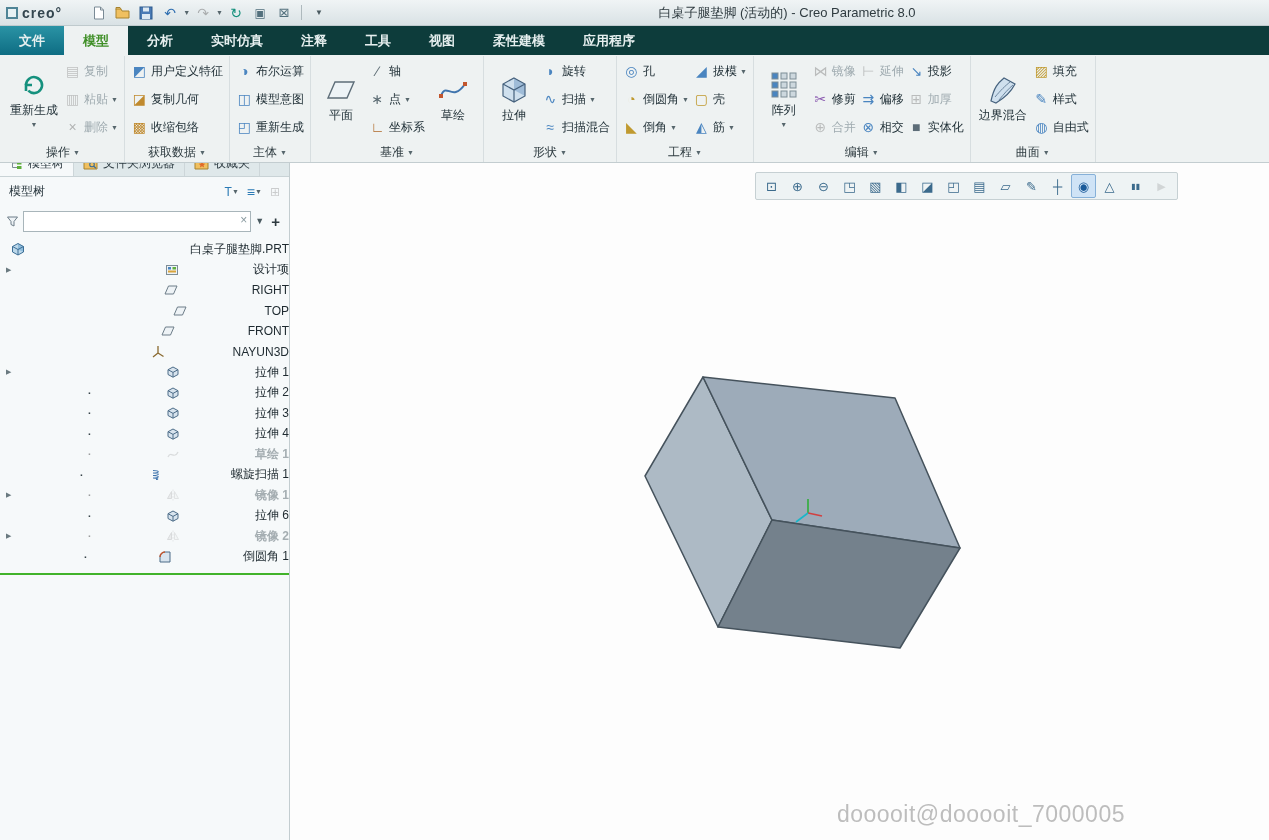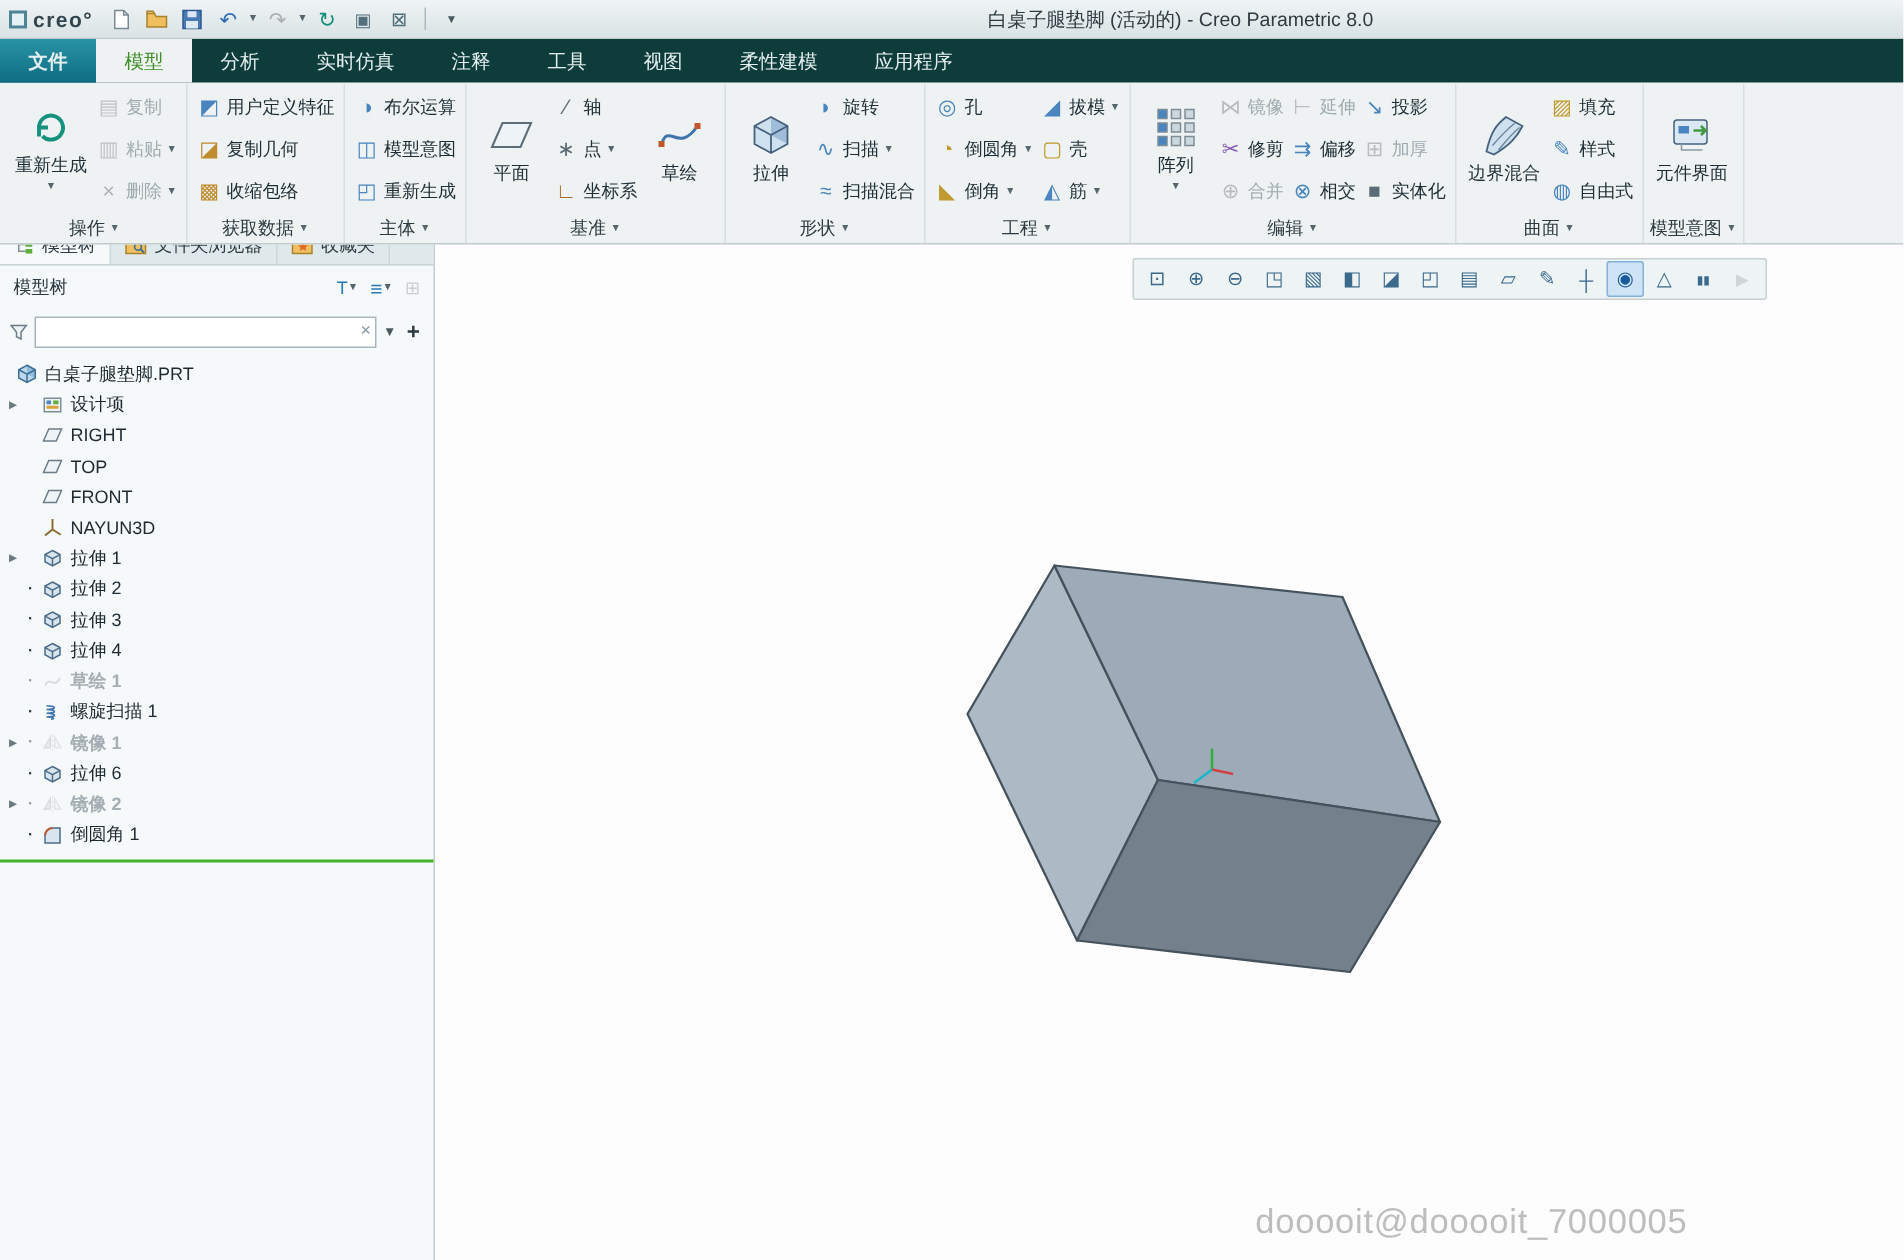--- a/index.html
+++ b/index.html
@@ -3,34 +3,34 @@
 <meta charset="utf-8">
 <style>
   * { margin:0; padding:0; box-sizing:border-box; }
   html,body { width:1269px; height:840px; overflow:hidden; }
   body { font-family:"Liberation Sans","DejaVu Sans",sans-serif; background:#fff; position:relative; font-size:12px; }
 
   
   .titlebar { position:absolute; left:0; top:0; width:100%; height:26px;
     background:linear-gradient(#f0f4f5,#d9e2e5); border-bottom:1px solid #bfcacd;
     display:flex; align-items:center; padding:0 6px; z-index:5; }
-  .logo { display:flex; align-items:center; gap:4px; margin-right:6px; }
+  .logo { display:flex; align-items:center; gap:4px; margin-right:24px; }
   .logo-mark { width:12px; height:12px; border:2px solid #4f8496; background:#e6f1f4; }
   .logo-text { font-size:14px; font-weight:bold; color:#33454e; letter-spacing:1px; }
   .qa { display:flex; align-items:center; }
   .qa-btn { width:22px; height:20px; display:flex; align-items:center; justify-content:center; margin:0 1px; border-radius:2px; }
   .qa-btn .icon { font-size:13px; line-height:1; }
   .qa-sep { width:1px; height:15px; background:#aeb9bd; margin:0 5px; }
   .qa-caret { font-size:7px; color:#56666c; margin:0 1px; }
   .title-text { position:absolute; left:787px; transform:translateX(-50%); font-size:13px; color:#2f3b40; white-space:nowrap; }
   .grayed .icon, .icon.grayed { filter:grayscale(1); opacity:.45; }
 
   
   .ribbon-tabs { position:absolute; left:0; top:26px; width:100%; height:29px; background:#0d3c3b; display:flex; z-index:5; }
-  .rtab { padding:0 19px; display:flex; align-items:center; color:#e6efef; font-size:13px; white-space:nowrap; }
+  .rtab { padding:0 19px; display:flex; align-items:center; color:#e6efef; font-size:13px; white-space:nowrap;font-weight:bold; }
   .rtab.file { background:linear-gradient(#2a93a5,#0e6d83); font-weight:bold; }
   .rtab.active { background:#eef2f2; color:#3f8f27; }
 
   
   .ribbon-body { position:absolute; left:0; top:55px; width:100%; height:108px; background:#eef2f2;
     border-bottom:1px solid #c3cdd0; display:flex; padding:1px 2px 0 2px; overflow:hidden; z-index:4; }
   .rgroup { display:flex; flex-direction:column; border-right:1px solid #d7dee0; padding:1px 4px 0 4px; }
   .rgroup-cols { flex:1; display:flex; align-items:flex-start; }
   .rgroup-col { display:flex; flex-direction:column; }
   .rgroup-label { height:19px; display:flex; align-items:center; justify-content:center; gap:3px; color:#2e3b40; font-size:12px; }
@@ -51,21 +51,21 @@
   .tree-toolbar .hdr { font-size:12px; color:#2c3a41; }
   .tree-toolbar .spacer { flex:1; }
   .tt-btn { display:flex; align-items:center; margin-left:8px; font-size:13px; }
   .filter-row { height:30px; display:flex; align-items:center; padding:0 6px; gap:4px; }
   .filter-input-wrap { flex:1; position:relative; height:21px; }
   .filter-input { width:100%; height:100%; border:1px solid #a8b5ba; background:#fff; padding:0 18px 0 5px; font-size:12px; font-family:inherit; }
   .filter-clear { position:absolute; right:4px; top:2px; font-size:12px; color:#8a9aa0; }
   .filter-caret { font-size:9px; color:#4a5a60; }
   .filter-add { font-size:15px; font-weight:bold; color:#2e3b40; margin:0 3px; }
   .tree { padding-top:3px; }
-  .tree-row { height:20.5px; display:flex; align-items:center; padding-left:6px; color:#1e2a30; }
+  .tree-row { height:20.5px; display:flex; align-items:center; padding-left:6px; color:#1e2a30;justify-content:space-between; }
   .tree-row .arrow { width:13px; font-size:7px; color:#6a7a80; flex:0 0 auto; }
   .tree-row .bullet { width:7px; font-size:6px; color:#2e3b40; flex:0 0 auto; }
   .tree-row .ticon { width:17px; display:flex; justify-content:center; margin-right:4px; flex:0 0 auto; }
   .tree-row .lbl { white-space:nowrap; }
   .tree-row.grayed { color:#a5aeb2;font-weight:bold; }
   .tree-row.grayed .ticon, .tree-row.grayed .bullet { opacity:.5; filter:grayscale(1); }
   .tree-row.root { padding-left:9px; }
   .tree-end-line { height:0; border-top:2px solid #41b32a; margin-top:6px; }
 
   
@@ -448,41 +448,20 @@
             <span class="icon" style="color: rgb(74, 133, 192);">◍</span>
             <span class="lbl">自由式</span>
           </div>
         </div>
       </div>
       <div class="rgroup-label">
         <span>曲面</span>
         <span class="caret">▼</span>
       </div>
     </div>
-    <div class="rgroup">
-      <div class="rgroup-cols">
-        <div class="rgroup-col">
-          <div class="rbtn large">
-            <span class="icon">
-              <svg width="30" height="30" viewBox="0 0 30 30">
-                <rect x="3" y="5" width="22" height="16" rx="2" fill="#dbe8f3" stroke="#45617d"></rect>
-                <rect x="6" y="9" width="7" height="5" fill="#4a85c0"></rect>
-                <path d="M16 12 h8 m-3 -3 l3 3 l-3 3" fill="none" stroke="#3f9a3f" stroke-width="1.8"></path>
-                <path d="M8 21 v4 h14" fill="none" stroke="#8a9aa5"></path>
-              </svg>
-            </span>
-            <span class="lbl">元件界面</span>
-          </div>
-        </div>
-      </div>
-      <div class="rgroup-label">
-        <span>模型意图</span>
-        <span class="caret">▼</span>
-      </div>
-    </div>
   </div>
 
 <div class="left-panel">
   <div id="panel-tabs" class="panel-tabs">
       <div class="panel-tab active">
         <span class="icon">
           <svg width="14" height="14" viewBox="0 0 14 14">
             <rect x="1.5" y="1.5" width="4" height="3" fill="#4a85c0"></rect>
             <rect x="8" y="5.5" width="4.5" height="3" fill="#5fae3c"></rect>
             <rect x="8" y="10" width="4.5" height="3" fill="#5fae3c"></rect>

